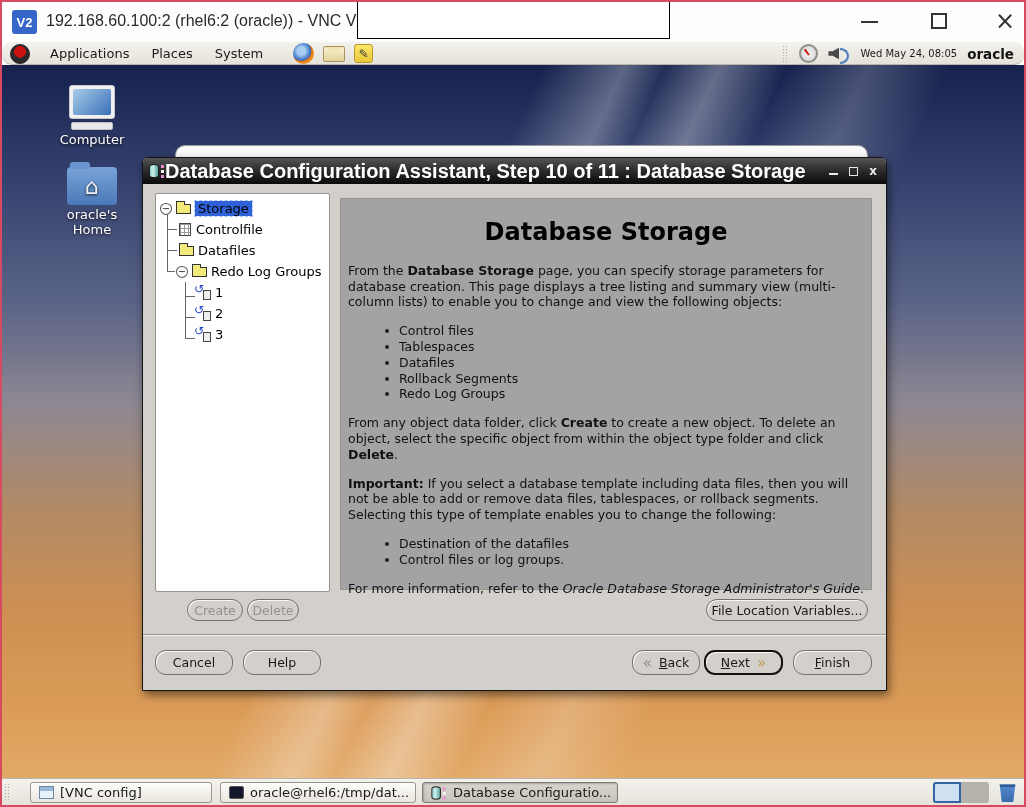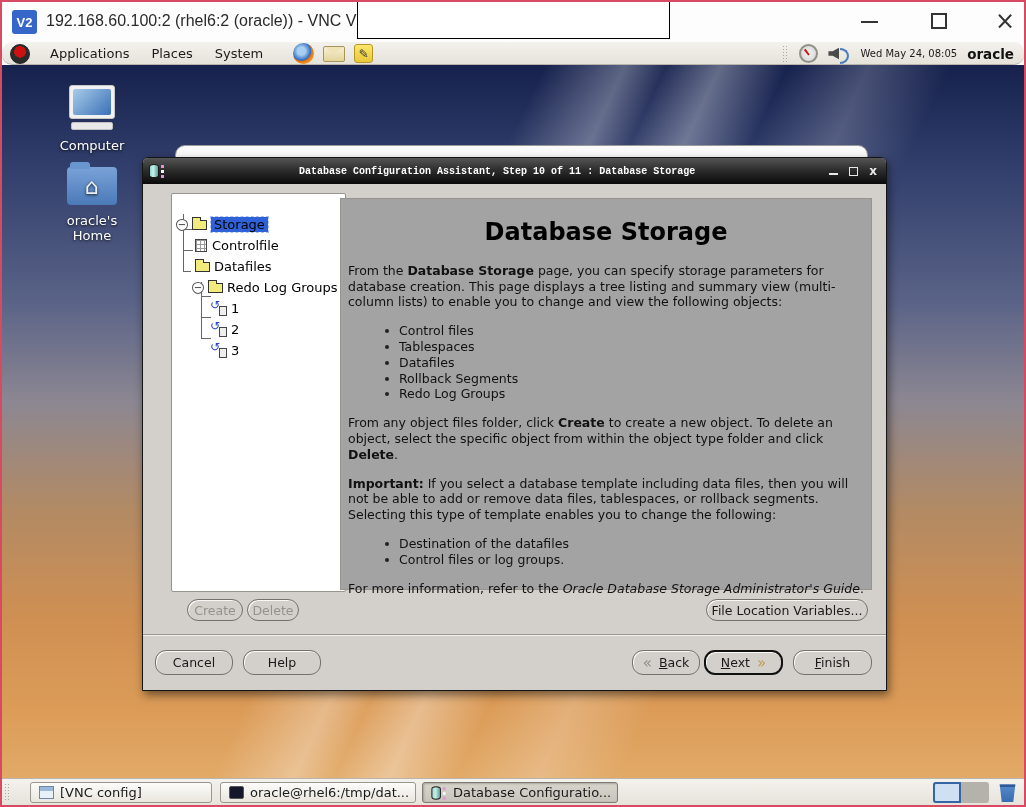--- a/index.html
+++ b/index.html
@@ -37,49 +37,49 @@
   .clock { font-size:10px; color:#1a1a1a; }
   .panel-user { font-size:13.5px; font-weight:bold; color:#111; margin-right:4px; }
 
   
   .desktop { position:absolute; left:0; top:63px; width:100%; height:717px;
     background:
       linear-gradient(115deg, rgba(255,255,255,0) 40%, rgba(255,255,255,.30) 46%, rgba(255,255,255,.05) 49%, rgba(255,255,255,.33) 53%, rgba(255,255,255,0) 58%, rgba(255,255,255,.20) 64%, rgba(255,255,255,0) 70%),
       linear-gradient(#16214d 0%, #35426f 16%, #5a6387 33%, #8c8792 47%, #b28a64 62%, #cf8f52 77%, #dc9c58 90%, #e2aa68 100%);
   }
   .desk-icon { position:absolute; width:92px; text-align:center; color:#fff; font-size:13px; text-shadow:0 1px 3px rgba(0,0,0,.85); }
-  .desk-label { display:block; margin-top:8px; }
+  .desk-label { display:block; margin-top:2px; }
   .monitor { width:46px; height:34px; background:#f1f1f1; border:1px solid #c8c8c8; border-radius:3px; margin:0 auto; padding:3px; }
   .monitor-screen { width:100%; height:100%; background:linear-gradient(135deg,#a8cce8,#3a70b8); border-radius:2px; }
   .kbd { width:42px; height:8px; background:#e9e9e9; border-radius:2px; margin:3px auto 0; border:1px solid #c0c0c0; }
   .folder-big { position:relative; width:50px; height:38px; background:linear-gradient(#7aa2d8,#4a7ab8); border-radius:4px; margin:0 auto; display:flex; align-items:center; justify-content:center; }
   .folder-big::before { content:""; position:absolute; top:-5px; left:3px; width:20px; height:7px; background:#6a96d0; border-radius:3px 3px 0 0; }
   .house-glyph::before { content:"\2302"; font-size:22px; color:rgba(255,255,255,.9); }
   .trash-big { position:relative; width:42px; height:40px; margin:0 auto; background:linear-gradient(#5a8fd0,#3a6cb0); clip-path:polygon(6% 10%, 94% 10%, 84% 100%, 16% 100%); }
   .trash-big::before { content:""; position:absolute; top:0; left:0; right:0; height:9px; background:#2f5a98; }
 
   
   .behind-window { position:absolute; left:173px; top:143px; width:693px; height:22px; background:#fafafa; border:1px solid #9a9a9a; border-radius:10px 10px 0 0; }
 
   
   .dialog { position:absolute; left:140px; top:155px; width:745px; height:534px; background:#d3d0cb; border:1px solid #141414; border-radius:6px 6px 0 0; box-shadow:2px 4px 10px rgba(0,0,0,.5); }
   .dlg-titlebar { position:relative; height:26px; background:linear-gradient(#555 0%, #2e2e2e 45%, #0a0a0a 100%); border-radius:5px 5px 0 0; display:flex; align-items:center; }
   .db-icon { position:relative; width:16px; height:16px; margin-left:6px; }
   .db-cyl { position:absolute; left:0; top:1px; width:10px; height:14px; background:linear-gradient(90deg,#8fd8d0,#cdeeea 40%,#57a49c); border:1px solid #1a1a1a; border-radius:5px/3px; }
   .db-dots { position:absolute; right:1px; top:2px; width:3px; height:3px; background:#e890d8; box-shadow:0 5px 0 #f5f5f5, 0 10px 0 #e890d8; }
-  .dlg-title { flex:1; text-align:center; color:#fff; font-weight:bold; font-size:10px; font-family:Liberation Mono, monospace; }
+  .dlg-title { flex:1; text-align:left; color:#fff; font-weight:bold; font-size:20px; font-family:Liberation Sans, sans-serif; }
   .dlg-controls { display:flex; align-items:center; gap:11px; margin-right:9px; }
   .dlg-min { width:9px; height:2px; background:#e8e8e8; margin-top:6px; }
   .dlg-max { width:9px; height:9px; border:1px solid #e8e8e8; }
   .dlg-close { color:#e8e8e8; font-size:12px; font-weight:bold; line-height:1; }
   .dlg-close::before { content:"x"; }
   .dlg-body { position:absolute; left:0; top:26px; right:0; bottom:0; }
 
   
-  .tree { position:absolute; left:12px; top:9px; width:175px; height:399px; background:#fff; border:1px solid #96948c; border-radius:2px; padding-top:20px; font-size:13px; color:#000; overflow:hidden;margin-left:16px; }
+  .tree { position:absolute; left:12px; top:9px; width:175px; height:399px; background:#fff; border:1px solid #96948c; border-radius:2px; padding-top:4px; font-size:13px; color:#000; overflow:hidden; }
   .trow { position:relative; height:21px; display:flex; align-items:center; white-space:nowrap; }
   .ind1 { padding-left:4px; } .ind2 { padding-left:22px; } .ind2t { padding-left:20px; } .ind3 { padding-left:40px; }
   .toggle { width:12px; height:12px; border:1px solid #555; border-radius:50% 50% 50% 50%/45% 45% 55% 55%; background:#fff; color:#222; font-size:10px; line-height:10px; text-align:center; margin-right:3px; flex:none; }
   .toggle::before { content:"\2212"; }
   .tfolder { position:relative; width:15px; height:10px; background:#f2ea7a; border:1px solid #333; margin:0 4px 0 1px; flex:none; }
   .tfolder::before { content:""; position:absolute; top:-4px; left:-1px; width:7px; height:3px; background:#f2ea7a; border:1px solid #333; border-bottom:none; }
   .cfile-icon { width:12px; height:13px; border:1px solid #444; background:#fff linear-gradient(#999 1px,transparent 1px), #fff; background-image:linear-gradient(#9a9a9a 1px,transparent 1px),linear-gradient(90deg,#9a9a9a 1px,transparent 1px); background-size:4px 4px; margin:0 5px 0 1px; flex:none; }
   .redo-icon { position:relative; width:15px; height:14px; margin-right:4px; flex:none; }
   .redo-icon .arr { position:absolute; left:-2px; top:-4px; color:#2a46c8; font-size:12px; }
   .redo-icon .arr::before { content:"\21BA"; }
@@ -262,21 +262,21 @@
       <div class="content">
         <h1>Database Storage</h1>
         <p><span>From the </span><span class="b">Database Storage</span><span> page, you can specify storage parameters for database creation. This page displays a tree listing and summary view (multi-column lists) to enable you to change and view the following objects:</span></p>
         <ul>
           <li>Control files</li>
           <li>Tablespaces</li>
           <li>Datafiles</li>
           <li>Rollback Segments</li>
           <li>Redo Log Groups</li>
         </ul>
-        <p><span>From any object files folder, click </span><span class="b">Create</span><span> to create a new object. To delete an object, select the specific object from within the object type folder and click </span><span class="b">Delete</span><span>.</span></p>
+        <p><span>From any object data folder, click </span><span class="b">Create</span><span> to create a new object. To delete an object, select the specific object from within the object type folder and click </span><span class="b">Delete</span><span>.</span></p>
         <p><span class="b">Important:</span><span> If you select a database template including data files, then you will not be able to add or remove data files, tablespaces, or rollback segments. Selecting this type of template enables you to change the following:</span></p>
         <ul>
           <li>Destination of the datafiles</li>
           <li>Control files or log groups.</li>
         </ul>
         <p><span>For more information, refer to the </span><span class="i">Oracle Database Storage Administrator's Guide</span><span>.</span></p>
       </div>
 
       <div class="btn btn-create disabled">Create</div>
       <div class="btn btn-delete disabled">Delete</div>

